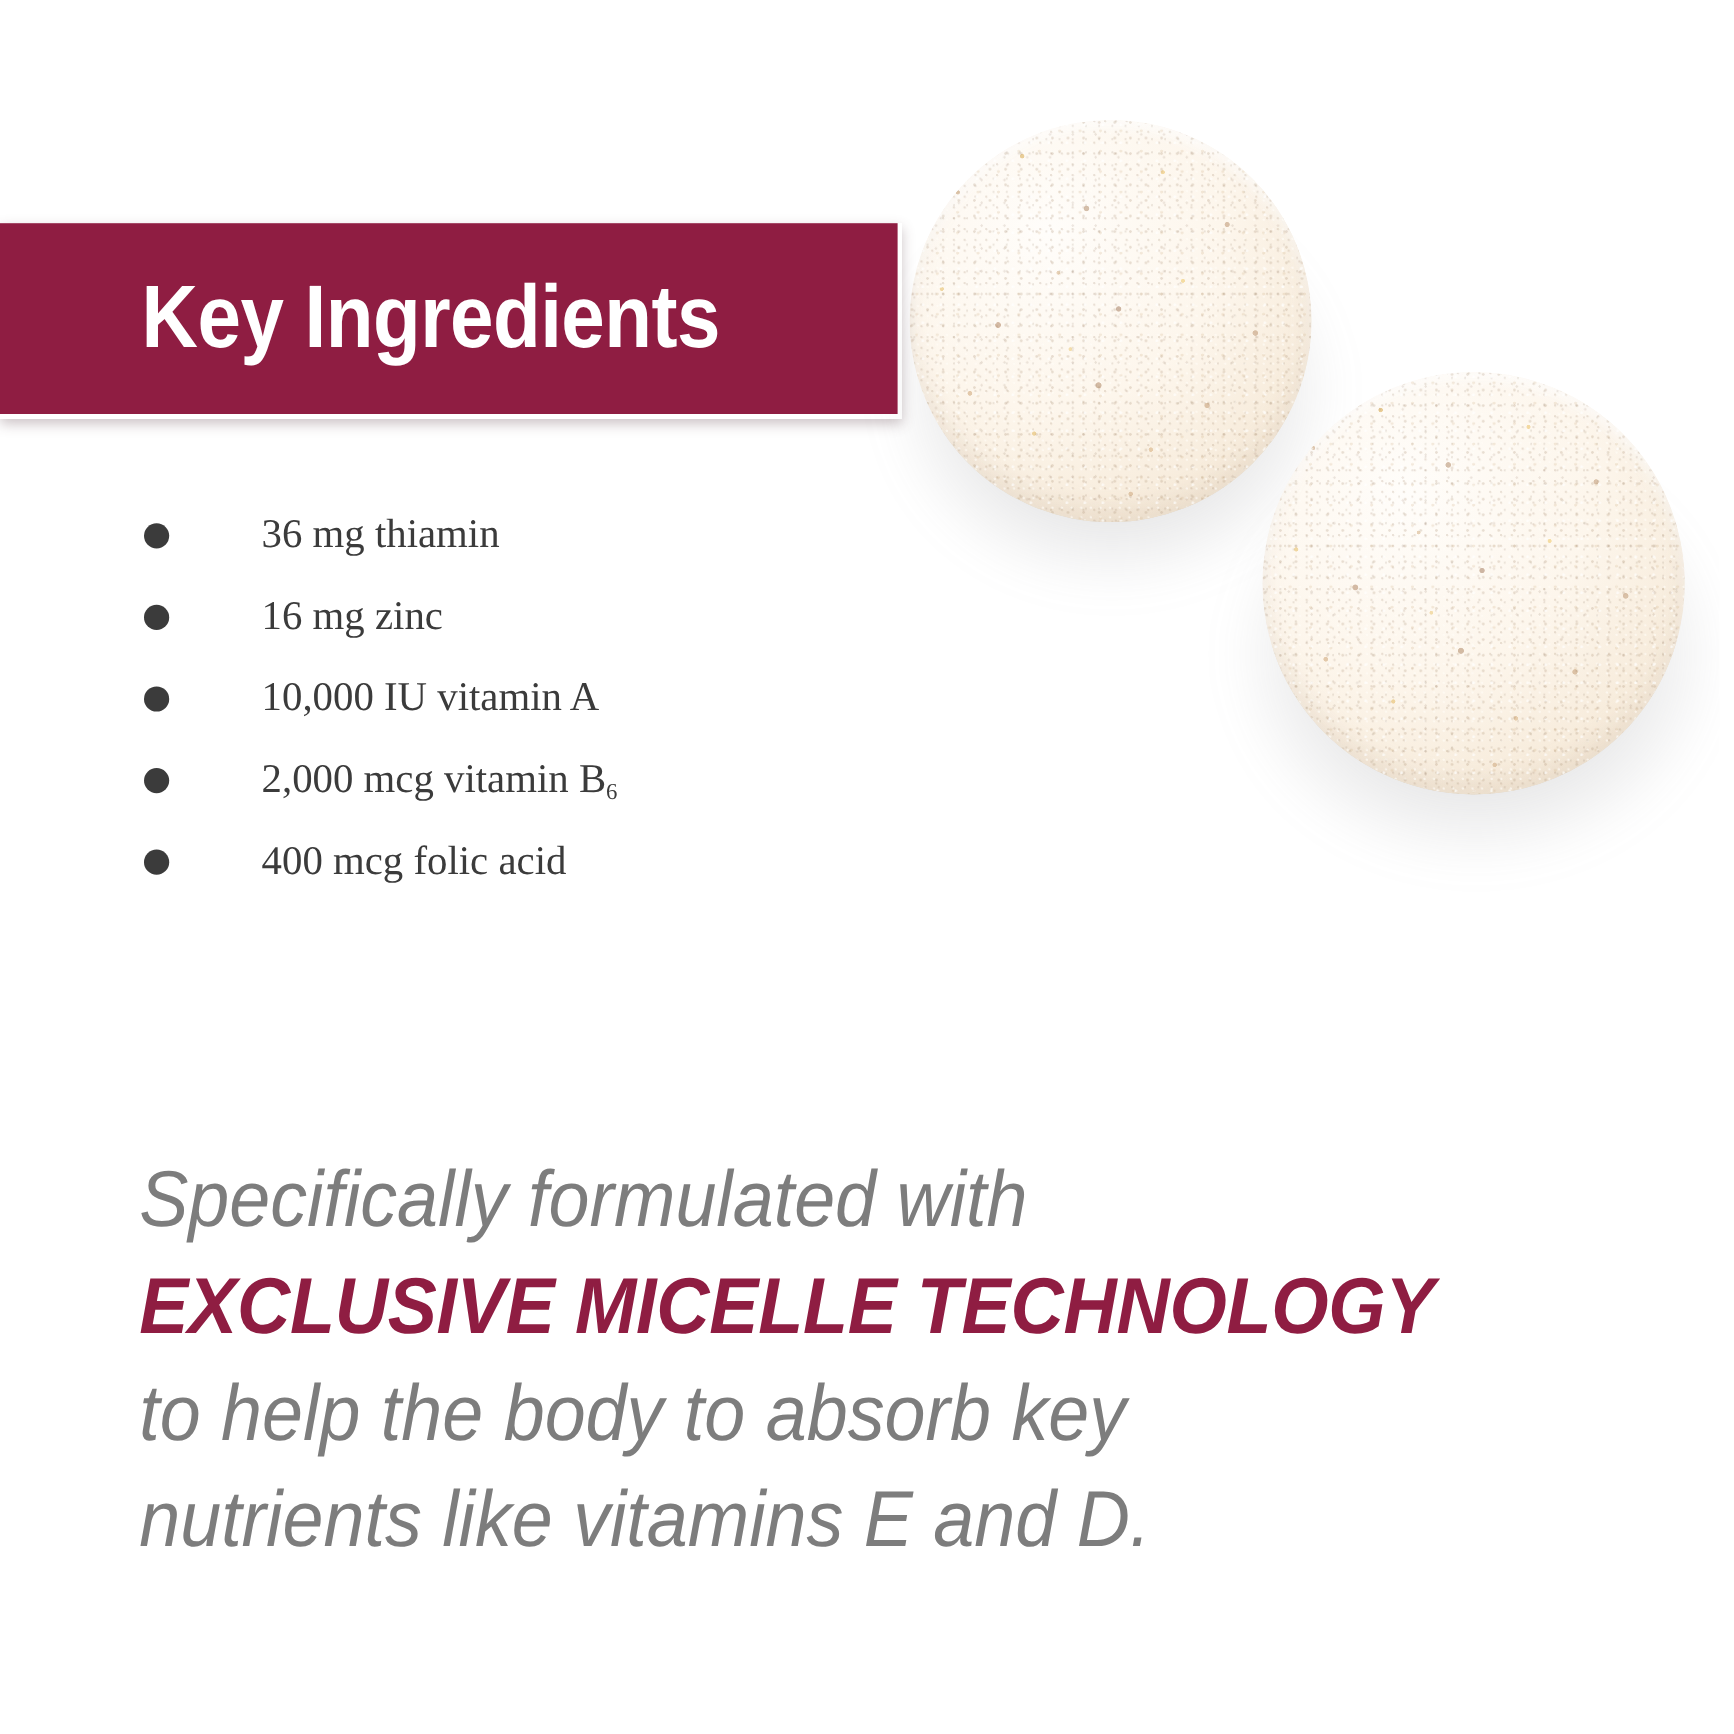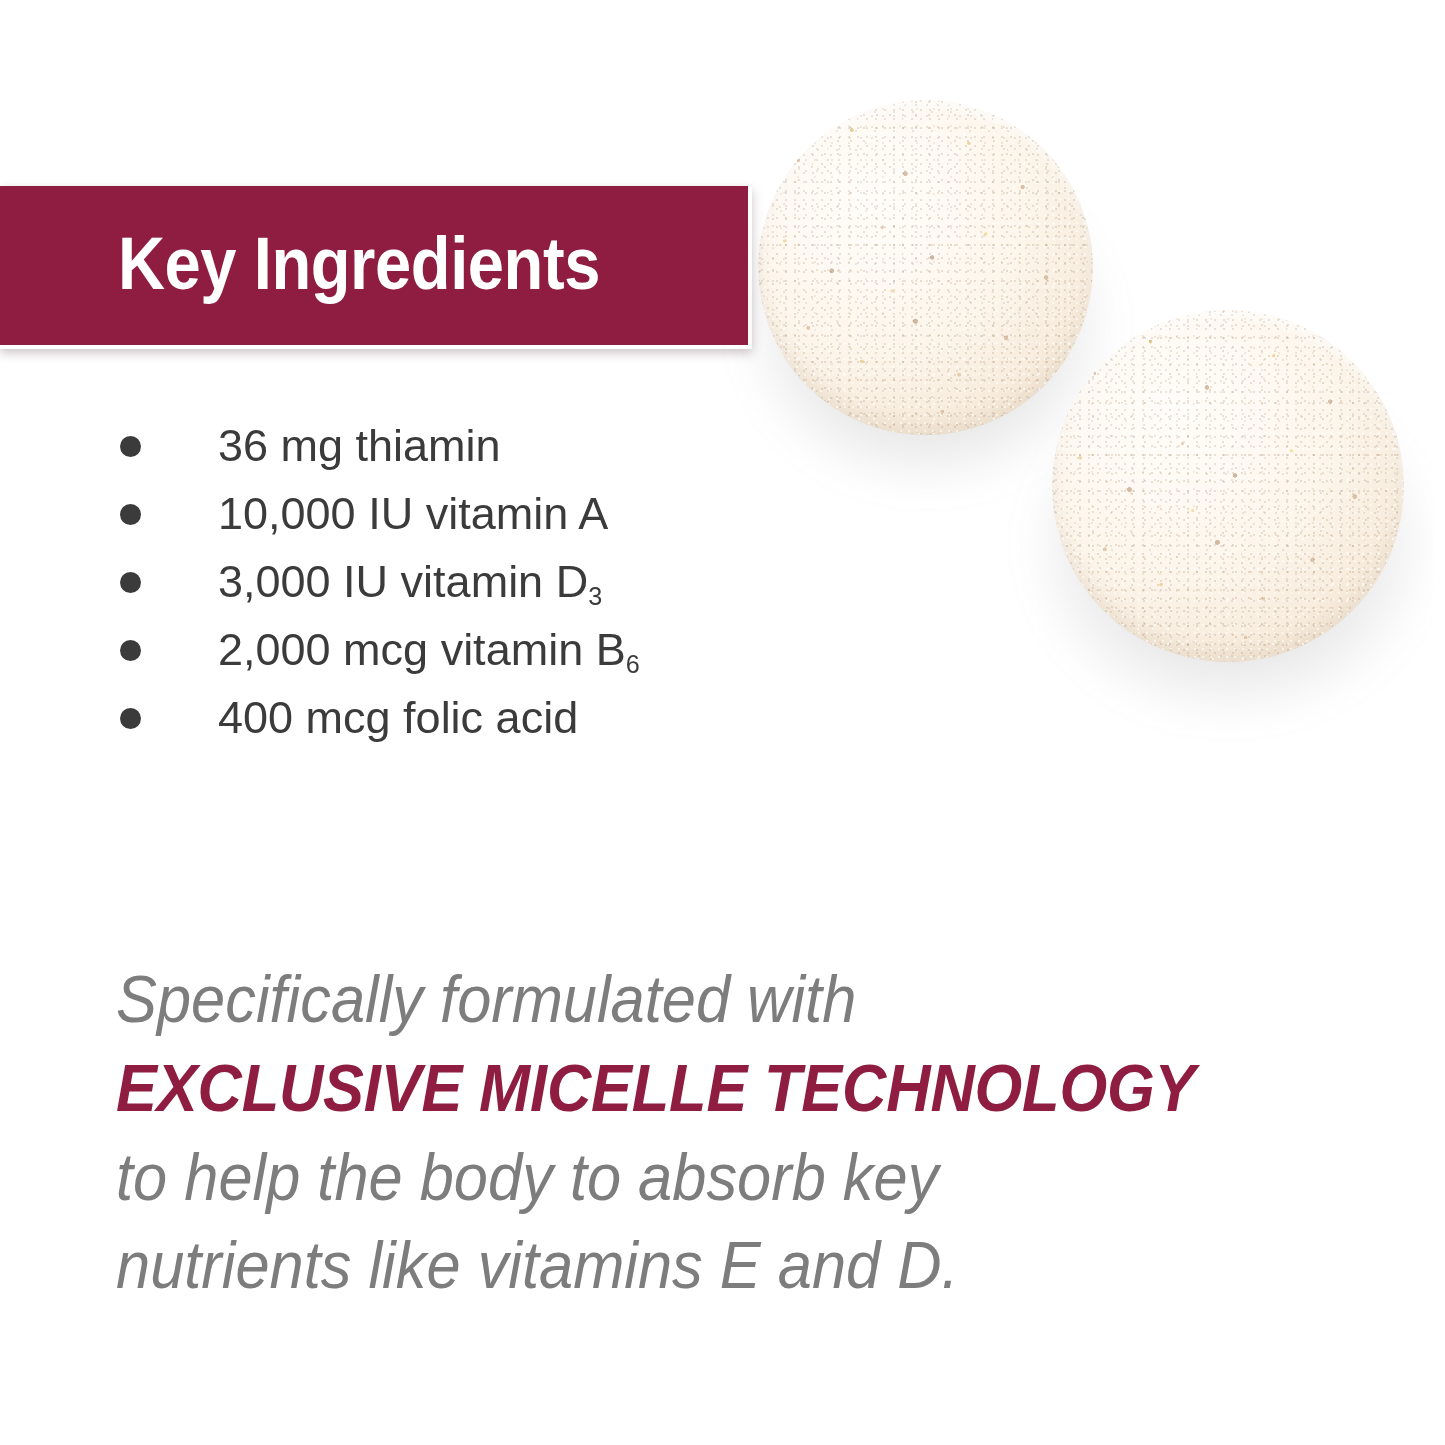--- a/index.html
+++ b/index.html
@@ -111,23 +111,23 @@
 
   
   .ingredients{position:absolute;left:0;top:412px;width:900px;z-index:6;}
   .ing-row{position:relative;height:68px;}
   .ing-dot{
     position:absolute;left:120px;top:24px;width:21px;height:21px;
     border-radius:50%;background:#3b3b3b;
   }
   .ing-text{
     position:absolute;left:218px;top:0;height:68px;line-height:68px;
-    color:#3b3b3b;font-size:45px;font-weight:400;
+    color:#3b3b3b;font-size:34px;font-weight:400;
     white-space:nowrap;
-    font-family:Liberation Sans, sans-serif;
+    font-family:Liberation Serif, serif;
   }
   .ing-text sub{
     font-size:.56em;
     vertical-align:baseline;
     position:relative;top:.30em;
     letter-spacing:0;
   }
 
   
   .closing{
@@ -176,30 +176,30 @@
   <div class="banner"></div>
   <div class="banner-title">Key Ingredients</div>
 
   <div class="ingredients">
 
     <div class="ing-row">
       <span class="ing-dot"></span>
       <span class="ing-text"><span>36 mg thiamin</span><sub></sub></span>
     </div>
 
+    <div class="ing-row">
+      <span class="ing-dot"></span>
+      <span class="ing-text"><span>16 mg zinc</span><sub></sub></span>
+    </div>
 
     <div class="ing-row">
       <span class="ing-dot"></span>
       <span class="ing-text"><span>10,000 IU vitamin A</span><sub></sub></span>
     </div>
 
-    <div class="ing-row">
-      <span class="ing-dot"></span>
-      <span class="ing-text"><span>3,000 IU vitamin D</span><sub>3</sub></span>
-    </div>
 
     <div class="ing-row">
       <span class="ing-dot"></span>
       <span class="ing-text"><span>2,000 mcg vitamin B</span><sub>6</sub></span>
     </div>
 
     <div class="ing-row">
       <span class="ing-dot"></span>
       <span class="ing-text"><span>400 mcg folic acid</span><sub></sub></span>
     </div>

